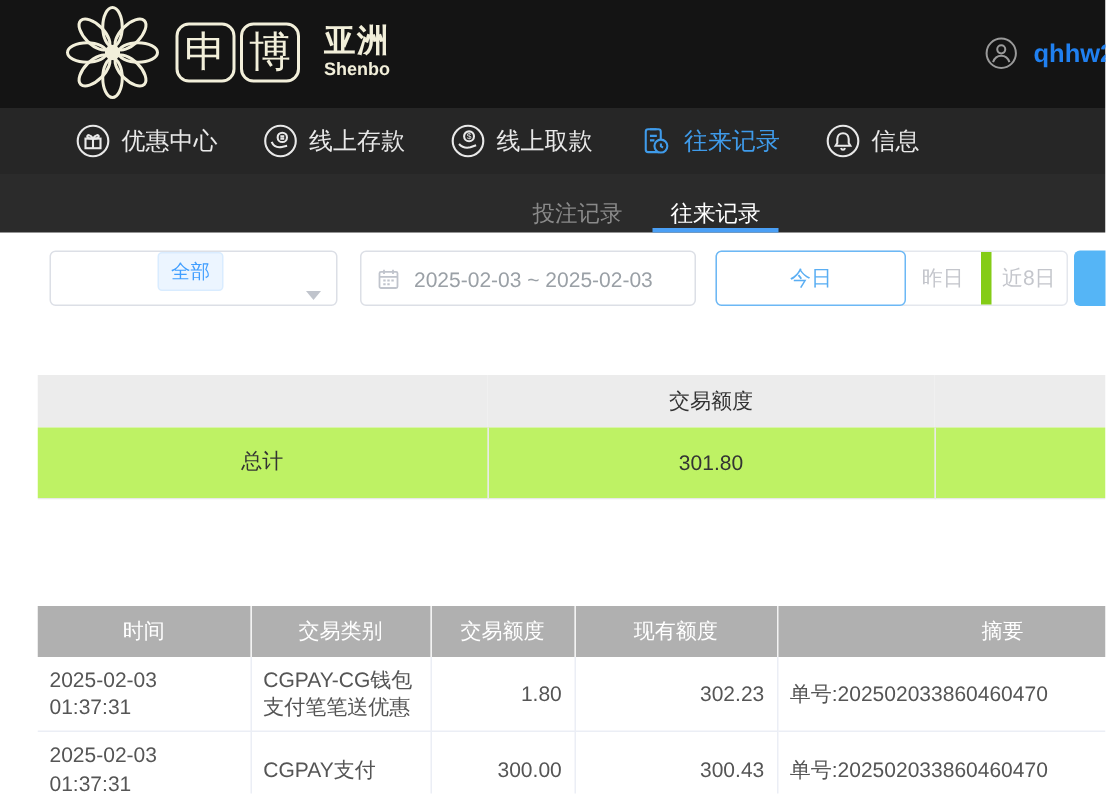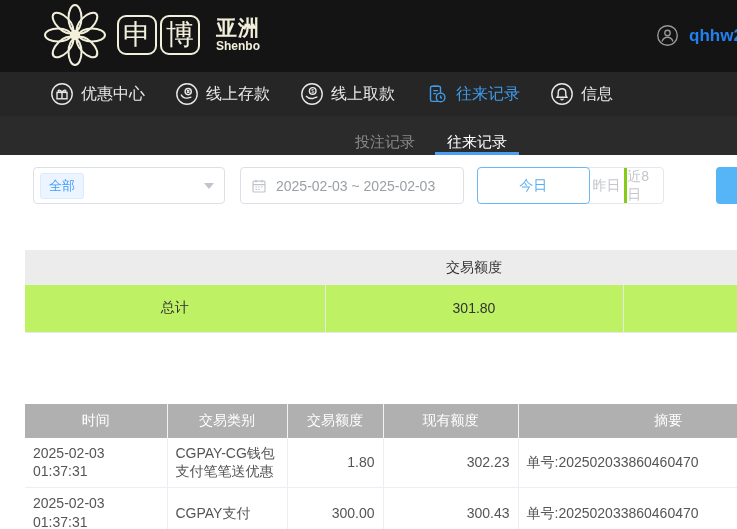--- a/index.html
+++ b/index.html
@@ -30,33 +30,33 @@
   .tabs { height:39px; background:#2b2b2b; display:flex; align-items:flex-end;
     padding-left:343px; gap:8px; }
   .tab { display:flex; align-items:center; padding:0 12px; color:#8a8a8a; font-size:15px;
     cursor:pointer; border-bottom:3px solid transparent; }
   .tab.active { color:#ffffff; border-bottom-color:#4a9ff5; }
 
   
   .filters { position:relative; height:37px; margin:12px 0 0 33px; }
   .select { position:absolute; left:0; top:0; width:192px; height:37px;
     border:1px solid #dcdfe6; border-radius:4px; background:#fff;
-    display:flex; align-items:center; padding:0 10px 0 6px; cursor:pointer; }
+    display:flex; align-items:center; padding:0 10px 0 6px; cursor:pointer;flex-direction:column; }
   .tag { background:#ecf5ff; border:1px solid #d9ecff; color:#409eff; font-size:13px;
     border-radius:3px; padding:3px 8px; }
   .caret { margin-left:auto; width:0; height:0; border-left:5px solid transparent;
     border-right:5px solid transparent; border-top:6px solid #c0c4cc; }
   .dateinput { position:absolute; left:207px; top:0; width:224px; height:37px;
     border:1px solid #dcdfe6; border-radius:4px; background:#fff;
     display:flex; align-items:center; gap:9px; padding:0 10px; cursor:text; }
   .dateinput .dtext { color:#9aa0a6; font-size:14px; white-space:nowrap; }
-  .btngroup { position:absolute; left:444px; top:0; width:187px; height:37px;
+  .btngroup { position:absolute; left:444px; top:0; width:235px; height:37px;
     border:1px solid #e4e7ed; border-radius:4px; display:flex; background:#fff; }
   .qbtn { flex:1; display:flex; align-items:center; justify-content:center;
-    color:#c4c6cc; font-size:14px; cursor:pointer; border-right:3px solid #84cc16; }
+    color:#c4c6cc; font-size:14px; cursor:pointer; border-right:7px solid #84cc16; }
   .qbtn:last-child { border-right:none; }
   .qbtn.active { color:#5aaef3; border:1px solid #6cb8f5; border-radius:4px;
     margin:-1px; flex:1 0 77px; background:#fff; }
   .searchbtn { position:absolute; left:683px; top:0; width:40px; height:37px;
     background:#55b5f6; border:none; border-radius:4px; cursor:pointer; }
 
   
   .sum-wrap { margin:46px 0 0 25px; width:712px; overflow:hidden; }
   .sum-table { width:898px; border-collapse:collapse; table-layout:fixed;
     font-size:14px; color:#333; }

